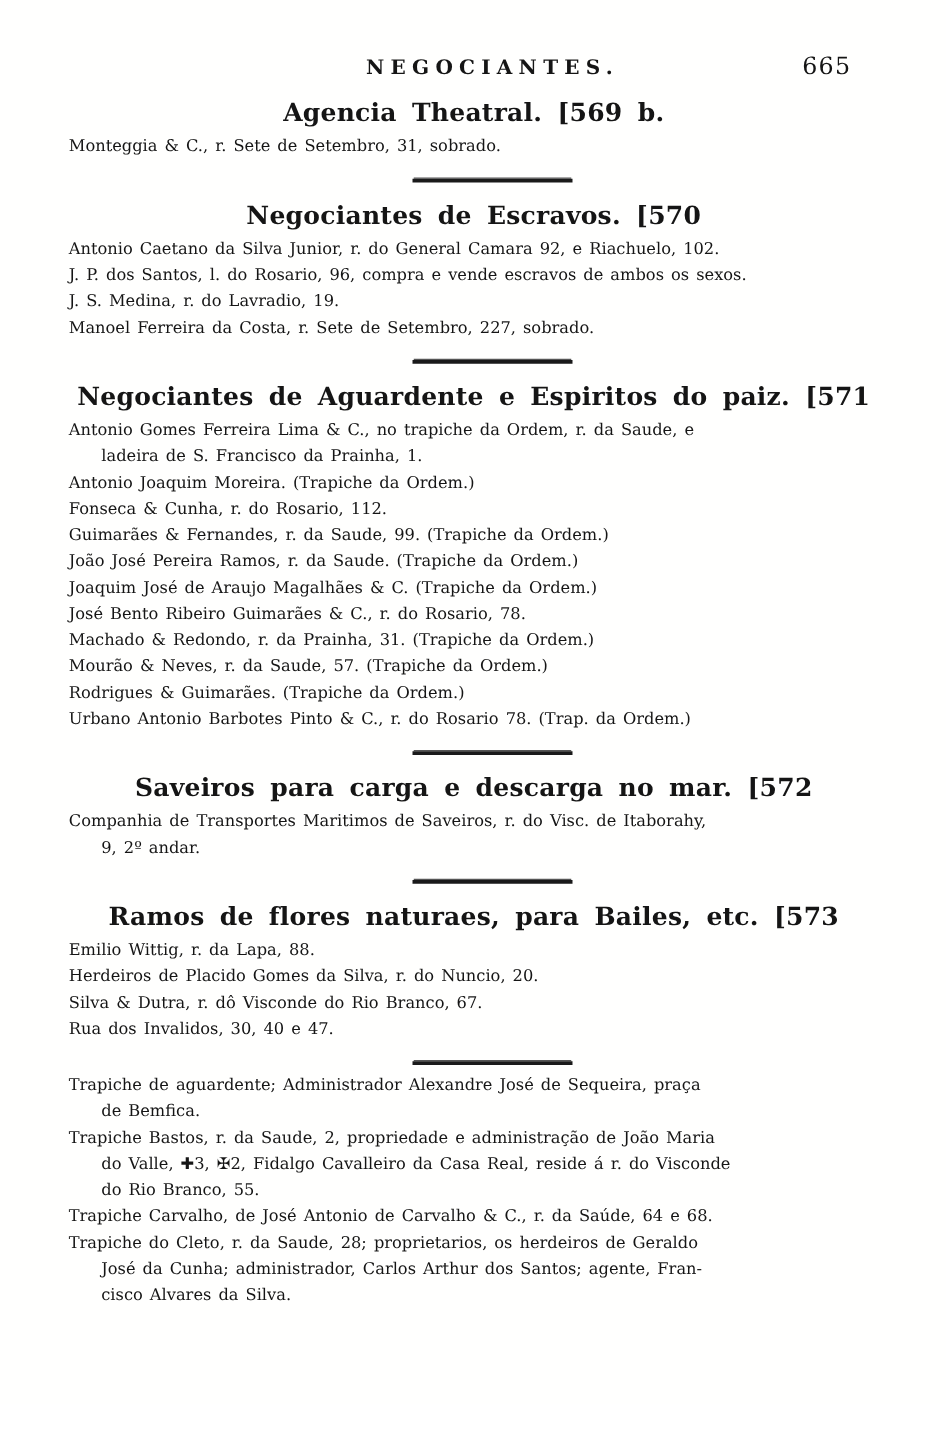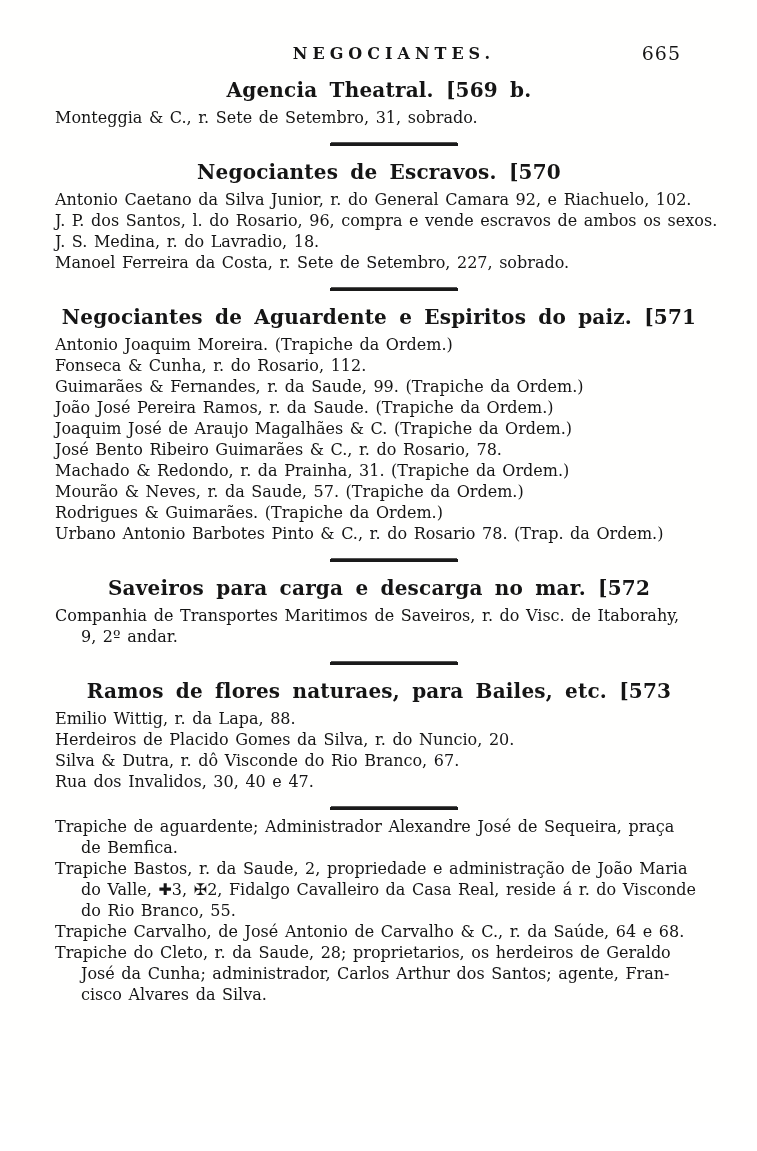--- a/index.html
+++ b/index.html
@@ -53,21 +53,21 @@
   .section-heading.first {
     margin-top: 14px;
   }
   .entries {
     margin-top: 6px;
   }
   .entry {
     margin: 0;
   }
   .line {
-    font-size: 16px;
+    font-size: 13px;
     line-height: 21px;
     white-space: nowrap;
     word-spacing: 1.5px;
   }
   .line.cont {
     padding-left: 26px;
   }
   .rule {
     width: 128px;
     height: 3px;
@@ -95,29 +95,33 @@
       <div class="rule"></div>
       <div class="section-heading">Negociantes de Escravos. [570</div>
       <div class="entries">
         <div class="entry">
           <div class="line">Antonio Caetano da Silva Junior, r. do General Camara 92, e Riachuelo, 102.</div>
         </div>
         <div class="entry">
           <div class="line">J. P. dos Santos, l. do Rosario, 96, compra e vende escravos de ambos os sexos.</div>
         </div>
         <div class="entry">
-          <div class="line">J. S. Medina, r. do Lavradio, 18.</div>
+          <div class="line">J. S. Medina, r. do Lavradio, 19.</div>
         </div>
         <div class="entry">
           <div class="line">Manoel Ferreira da Costa, r. Sete de Setembro, 227, sobrado.</div>
         </div>
       </div>
       <div class="rule"></div>
       <div class="section-heading">Negociantes de Aguardente e Espiritos do paiz. [571</div>
       <div class="entries">
+        <div class="entry">
+          <div class="line">Antonio Gomes Ferreira Lima &amp; C., no trapiche da Ordem, r. da Saude, e</div>
+          <div class="line cont">ladeira de S. Francisco da Prainha, 1.</div>
+        </div>
         <div class="entry">
           <div class="line">Antonio Joaquim Moreira. (Trapiche da Ordem.)</div>
         </div>
         <div class="entry">
           <div class="line">Fonseca &amp; Cunha, r. do Rosario, 112.</div>
         </div>
         <div class="entry">
           <div class="line">Guimarães &amp; Fernandes, r. da Saude, 99. (Trapiche da Ordem.)</div>
         </div>
         <div class="entry">

